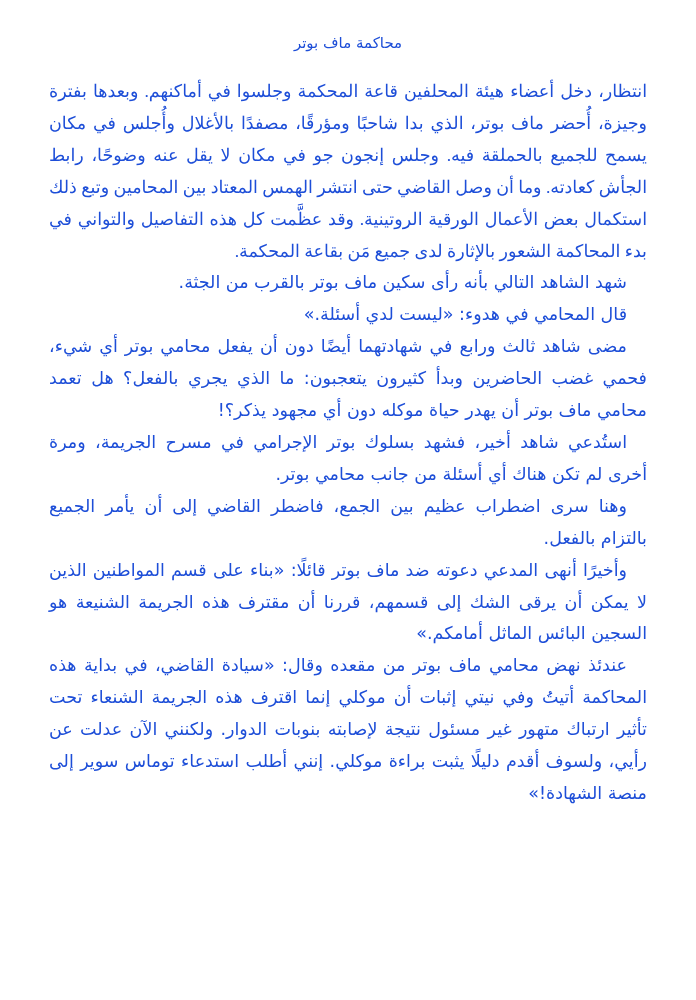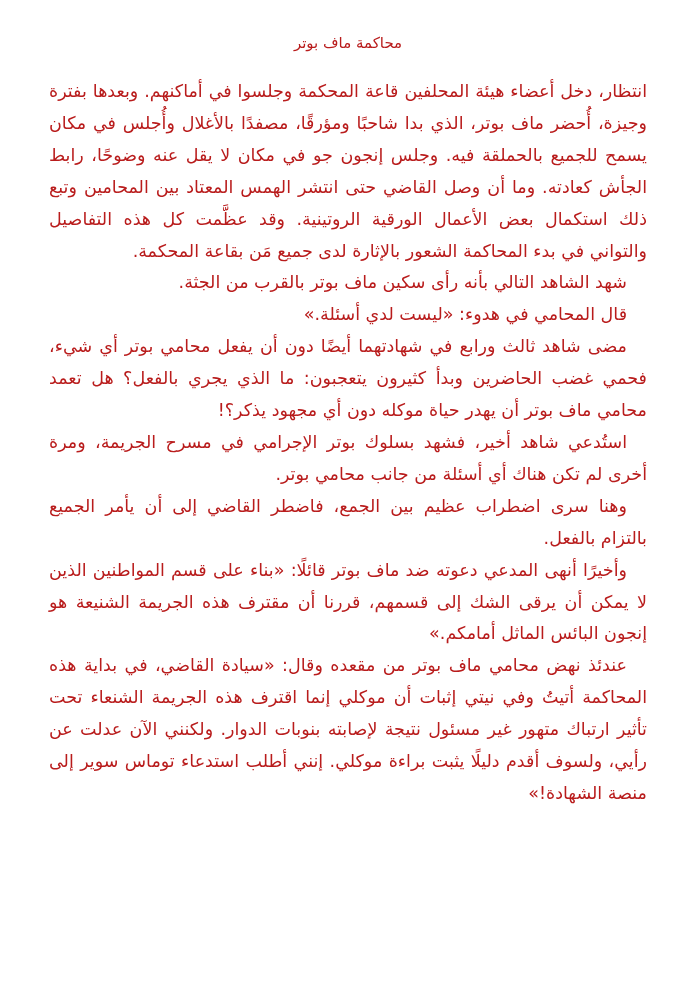--- a/index.html
+++ b/index.html
@@ -4,21 +4,21 @@
 <style>
   html, body {
     margin: 0;
     padding: 0;
     background: #ffffff;
   }
   .page {
     width: 696px;
     height: 1000px;
     background: #ffffff;
-    color: #b91c1c;
+    color: #1d4ed8;
     direction: rtl;
     overflow: hidden;
     font-family: "DejaVu Sans", sans-serif;
     position: relative;
     box-sizing: border-box;
   }
   .chapter-title {
     margin: 0;
     padding-top: 33px;
     text-align: center;
@@ -34,31 +34,32 @@
     text-align: justify;
     text-justify: inter-word;
   }
   .page-body p {
     margin: 0;
     padding: 0;
     text-indent: 20px; 
   }
   .page-body p.no-indent {
     text-indent: 0;
+    font-family: Liberation Serif, serif;
   }
 </style>
 </head>
 <body>
 
 <div class="page">
   <h1 class="chapter-title">محاكمة ماف بوتر</h1>
 
   <div class="page-body">
     <p class="no-indent">انتظار، دخل أعضاء هيئة المحلفين قاعة المحكمة وجلسوا في أماكنهم. وبعدها بفترة وجيزة، أُحضر ماف بوتر، الذي بدا شاحبًا ومؤرقًا، مصفدًا بالأغلال وأُجلس في مكان يسمح للجميع بالحملقة فيه. وجلس إنجون جو في مكان لا يقل عنه وضوحًا، رابط الجأش كعادته. وما أن وصل القاضي حتى انتشر الهمس المعتاد بين المحامين وتبع ذلك استكمال بعض الأعمال الورقية الروتينية. وقد عظَّمت كل هذه التفاصيل والتواني في بدء المحاكمة الشعور بالإثارة لدى جميع مَن بقاعة المحكمة.</p>
     <p>شهد الشاهد التالي بأنه رأى سكين ماف بوتر بالقرب من الجثة.</p>
     <p>قال المحامي في هدوء: «ليست لدي أسئلة.»</p>
     <p>مضى شاهد ثالث ورابع في شهادتهما أيضًا دون أن يفعل محامي بوتر أي شيء، فحمي غضب الحاضرين وبدأ كثيرون يتعجبون: ما الذي يجري بالفعل؟ هل تعمد محامي ماف بوتر أن يهدر حياة موكله دون أي مجهود يذكر؟!</p>
     <p>استُدعي شاهد أخير، فشهد بسلوك بوتر الإجرامي في مسرح الجريمة، ومرة أخرى لم تكن هناك أي أسئلة من جانب محامي بوتر.</p>
     <p>وهنا سرى اضطراب عظيم بين الجمع، فاضطر القاضي إلى أن يأمر الجميع بالتزام بالفعل.</p>
-    <p>وأخيرًا أنهى المدعي دعوته ضد ماف بوتر قائلًا: «بناء على قسم المواطنين الذين لا يمكن أن يرقى الشك إلى قسمهم، قررنا أن مقترف هذه الجريمة الشنيعة هو إنجون البائس الماثل أمامكم.»</p>
+    <p>وأخيرًا أنهى المدعي دعوته ضد ماف بوتر قائلًا: «بناء على قسم المواطنين الذين لا يمكن أن يرقى الشك إلى قسمهم، قررنا أن مقترف هذه الجريمة الشنيعة هو السجين البائس الماثل أمامكم.»</p>
     <p>عندئذ نهض محامي ماف بوتر من مقعده وقال: «سيادة القاضي، في بداية هذه المحاكمة أتيتُ وفي نيتي إثبات أن موكلي إنما اقترف هذه الجريمة الشنعاء تحت تأثير ارتباك متهور غير مسئول نتيجة لإصابته بنوبات الدوار. ولكنني الآن عدلت عن رأيي، ولسوف أقدم دليلًا يثبت براءة موكلي. إنني أطلب استدعاء توماس سوير إلى منصة الشهادة!»</p>
   </div>
 </div>
 
 </body></html>

